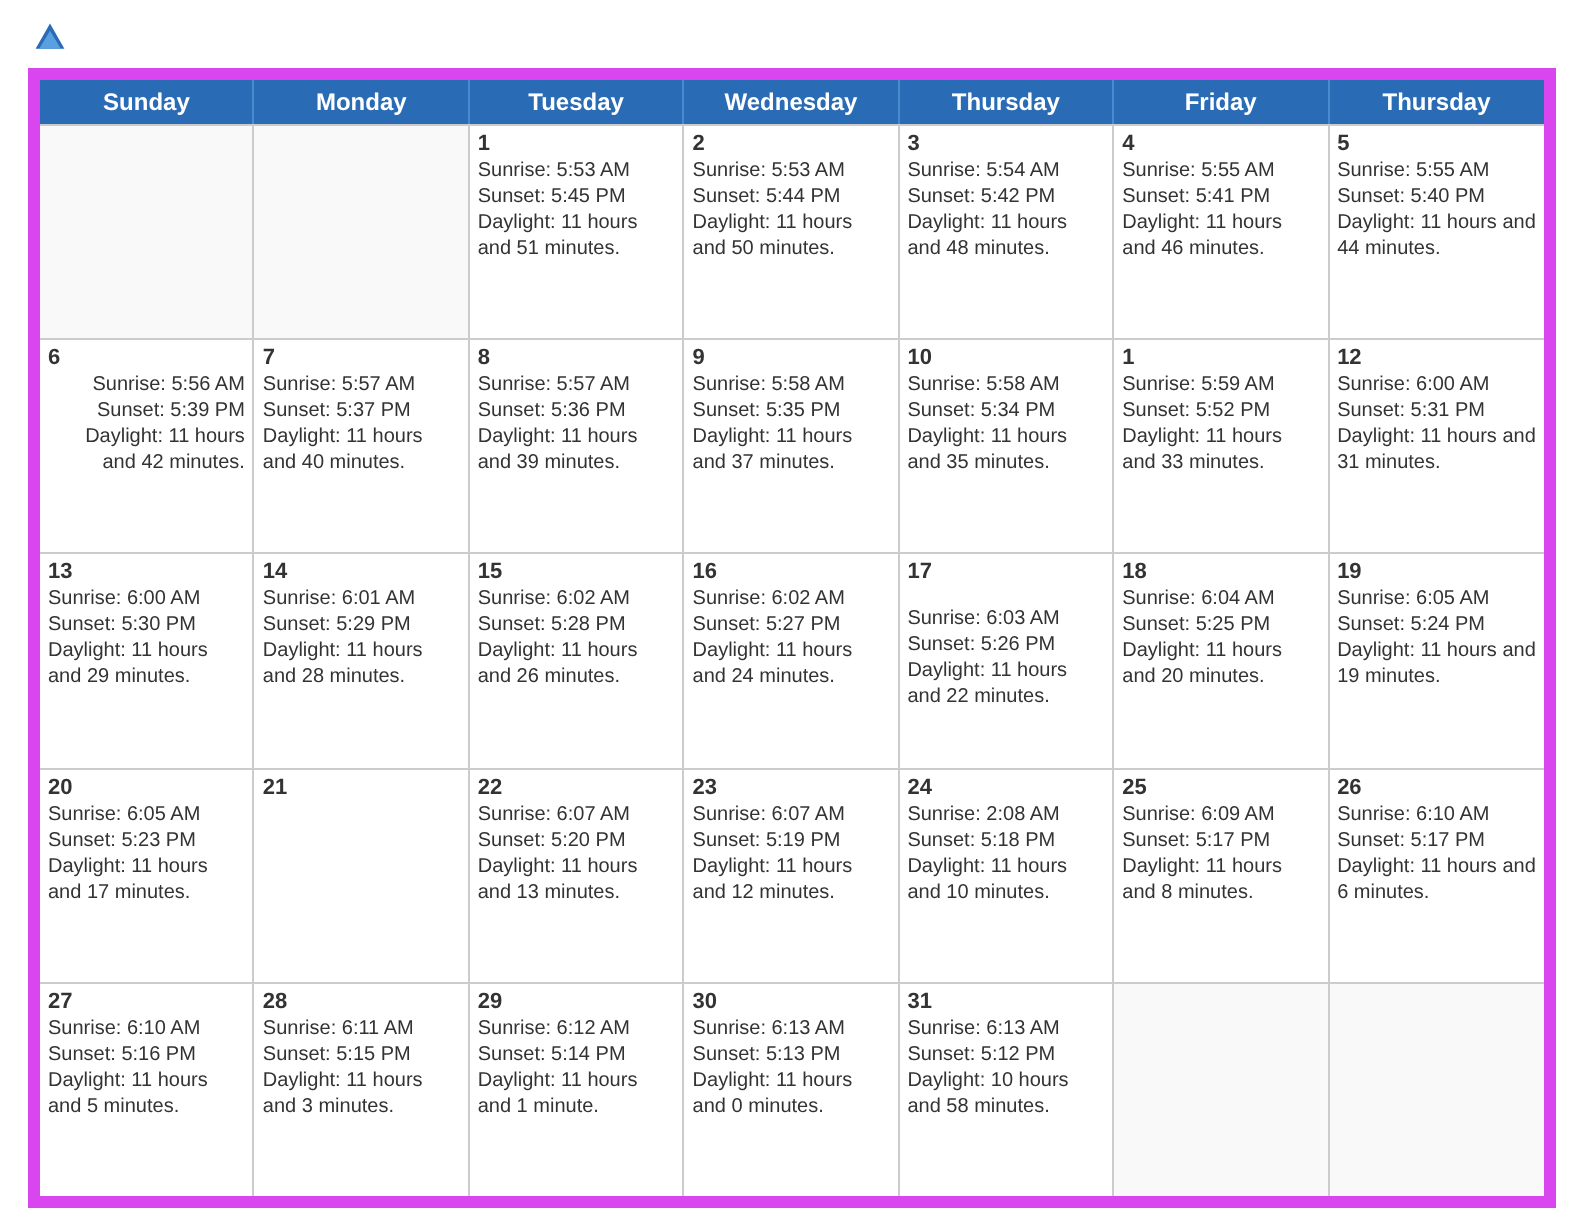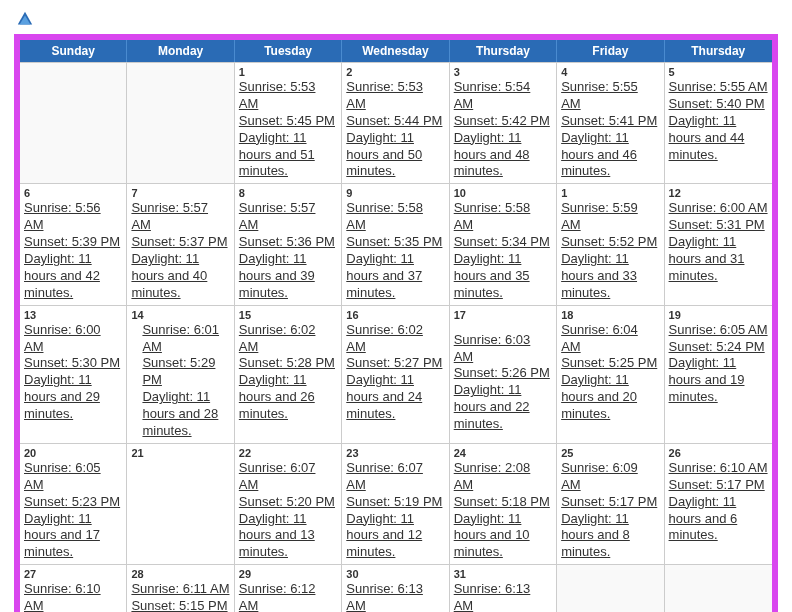--- a/index.html
+++ b/index.html
@@ -104,24 +104,23 @@
       min-height: 0;
     }
     .cal-cell:last-child { border-right: none; }
     .cal-cell.empty { background: #f9f9f9; }
     .day-num {
       font-size: 11px;
       font-weight: bold;
       margin-bottom: 1px;
     }
     .day-info {
-      font-size: 13px;
+      font-size: 10px;
       color: #333;
       line-height: 1.3;
-      text-decoration: underline;
     }
   </style>
 </head>
 <body>
 
 <div class="page">
   <div class="header">
     <div class="logo">
       <div class="logo-text">
         <span class="logo-general"></span>
@@ -179,21 +178,21 @@
           <div class="cal-cell">
             <div class="day-num">5</div>
             <div class="day-info" style="white-space: pre-line;">Sunrise: 5:55 AM
 Sunset: 5:40 PM
 Daylight: 11 hours and 44 minutes.</div>
           </div>
         </div>
         <div class="cal-row">
           <div class="cal-cell">
             <div class="day-num">6</div>
-            <div class="day-info" style="white-space: pre-line;">Sunrise: 5:56 AM
+            <div class="day-info" style="white-space: pre-line; text-align: right;">Sunrise: 5:56 AM
 Sunset: 5:39 PM
 Daylight: 11 hours and 42 minutes.</div>
           </div>
           <div class="cal-cell">
             <div class="day-num">7</div>
             <div class="day-info" style="white-space: pre-line;">Sunrise: 5:57 AM
 Sunset: 5:37 PM
 Daylight: 11 hours and 40 minutes.</div>
           </div>
           <div class="cal-cell">
@@ -229,21 +228,21 @@
         </div>
         <div class="cal-row">
           <div class="cal-cell">
             <div class="day-num">13</div>
             <div class="day-info" style="white-space: pre-line;">Sunrise: 6:00 AM
 Sunset: 5:30 PM
 Daylight: 11 hours and 29 minutes.</div>
           </div>
           <div class="cal-cell">
             <div class="day-num">14</div>
-            <div class="day-info" style="white-space: pre-line; margin-left: 11px;">Sunrise: 6:01 AM
+            <div class="day-info" style="white-space: pre-line;">Sunrise: 6:01 AM
 Sunset: 5:29 PM
 Daylight: 11 hours and 28 minutes.</div>
           </div>
           <div class="cal-cell">
             <div class="day-num">15</div>
             <div class="day-info" style="white-space: pre-line;">Sunrise: 6:02 AM
 Sunset: 5:28 PM
 Daylight: 11 hours and 26 minutes.</div>
           </div>
           <div class="cal-cell">

